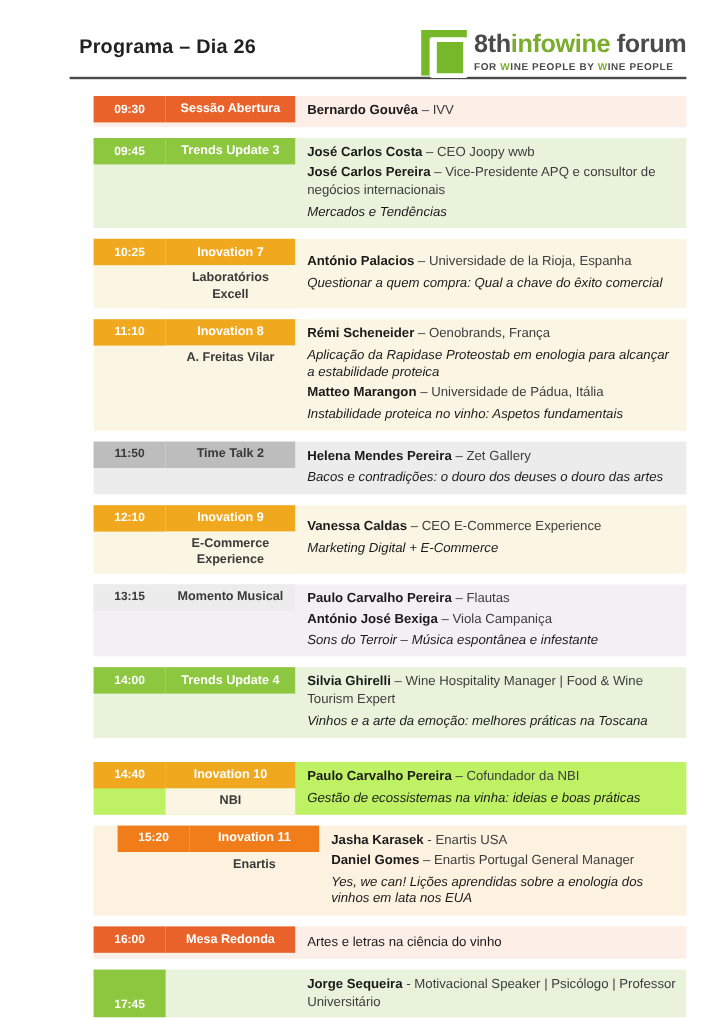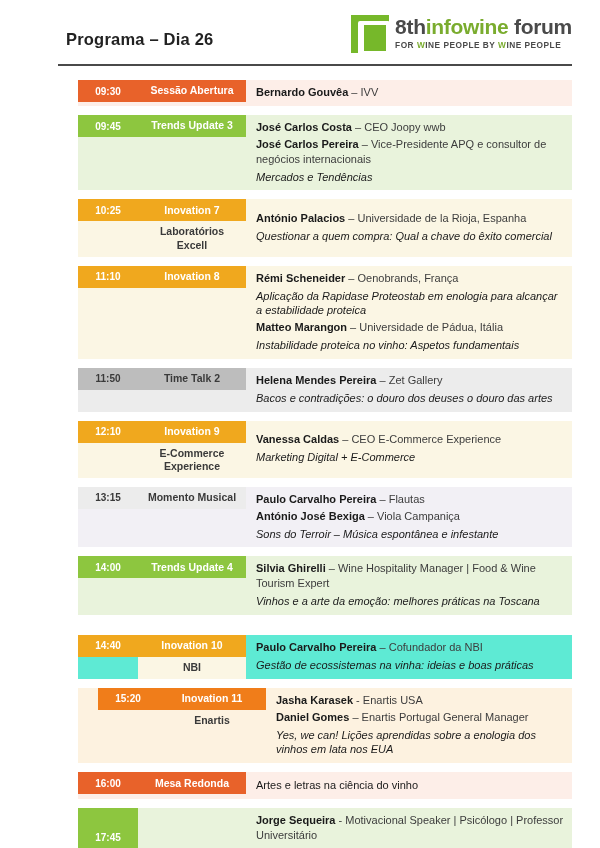--- a/index.html
+++ b/index.html
@@ -32,21 +32,21 @@
     position: absolute;
     left: 66px; top: 30px;
     font-size: 16.5px;
     font-weight: 700;
     color: #222;
     letter-spacing: .2px;
   }
   
   .logo {
     position: absolute;
-    right: 28px; top: 14px;
+    right: 28px; top: 24px;
     display: flex;
     align-items: flex-start;
     height: 46px;
   }
   .logo-mark {
     width: 38px; height: 38px;
     background: #76b82a;
     position: relative;
     margin-right: 6px;
     margin-top: 1px;
@@ -225,20 +225,24 @@
           <div class="spk"><span class="name">António Palacios</span><span class="role"> – Universidade de la Rioja, Espanha</span></div>
           <div class="topic">Questionar a quem compra: Qual a chave do êxito comercial</div>
         </div>
       </div>
       <div class="row" style="background: rgb(251, 246, 228);">
         <div class="row-left">
           <div class="left-top">
             <div class="time" style="background: rgb(240, 168, 30);">11:10</div>
             <div class="slot" style="background: rgb(240, 168, 30);">Inovation 8</div>
           </div>
+          <div class="left-top">
+            <div style="width: 60px; flex: 0 0 60px;"></div>
+            <div class="sublabel" style="background: rgb(251, 246, 228);">A. Freitas Vilar</div>
+          </div>
         </div>
         <div class="row-right">
           <div class="spk"><span class="name">Rémi Scheneider</span><span class="role"> – Oenobrands, França</span></div>
           <div class="topic">Aplicação da Rapidase Proteostab em enologia para alcançar a estabilidade proteica</div>
           <div class="spk"><span class="name">Matteo Marangon</span><span class="role"> – Universidade de Pádua, Itália</span></div>
           <div class="topic">Instabilidade proteica no vinho: Aspetos fundamentais</div>
         </div>
       </div>
       <div class="row" style="background: rgb(236, 236, 236);">
         <div class="row-left">
@@ -286,21 +290,21 @@
           <div class="left-top">
             <div class="time" style="background: rgb(141, 198, 63);">14:00</div>
             <div class="slot" style="background: rgb(141, 198, 63);">Trends Update 4</div>
           </div>
         </div>
         <div class="row-right">
           <div class="spk"><span class="name">Silvia Ghirelli</span><span class="role"> – Wine Hospitality Manager | Food &amp; Wine Tourism Expert</span></div>
           <div class="topic">Vinhos e a arte da emoção: melhores práticas na Toscana</div>
         </div>
       </div>
-      <div class="row" style="background: #5eead4; margin-top: 20px;">
+      <div class="row" style="background: #bef264; margin-top: 20px;">
         <div class="row-left">
           <div class="left-top">
             <div class="time" style="background: rgb(240, 168, 30);">14:40</div>
             <div class="slot" style="background: rgb(240, 168, 30);">Inovation 10</div>
           </div>
           <div class="left-top">
             <div style="width: 60px; flex: 0 0 60px;"></div>
             <div class="sublabel" style="background: rgb(251, 246, 228);">NBI</div>
           </div>
         </div>

